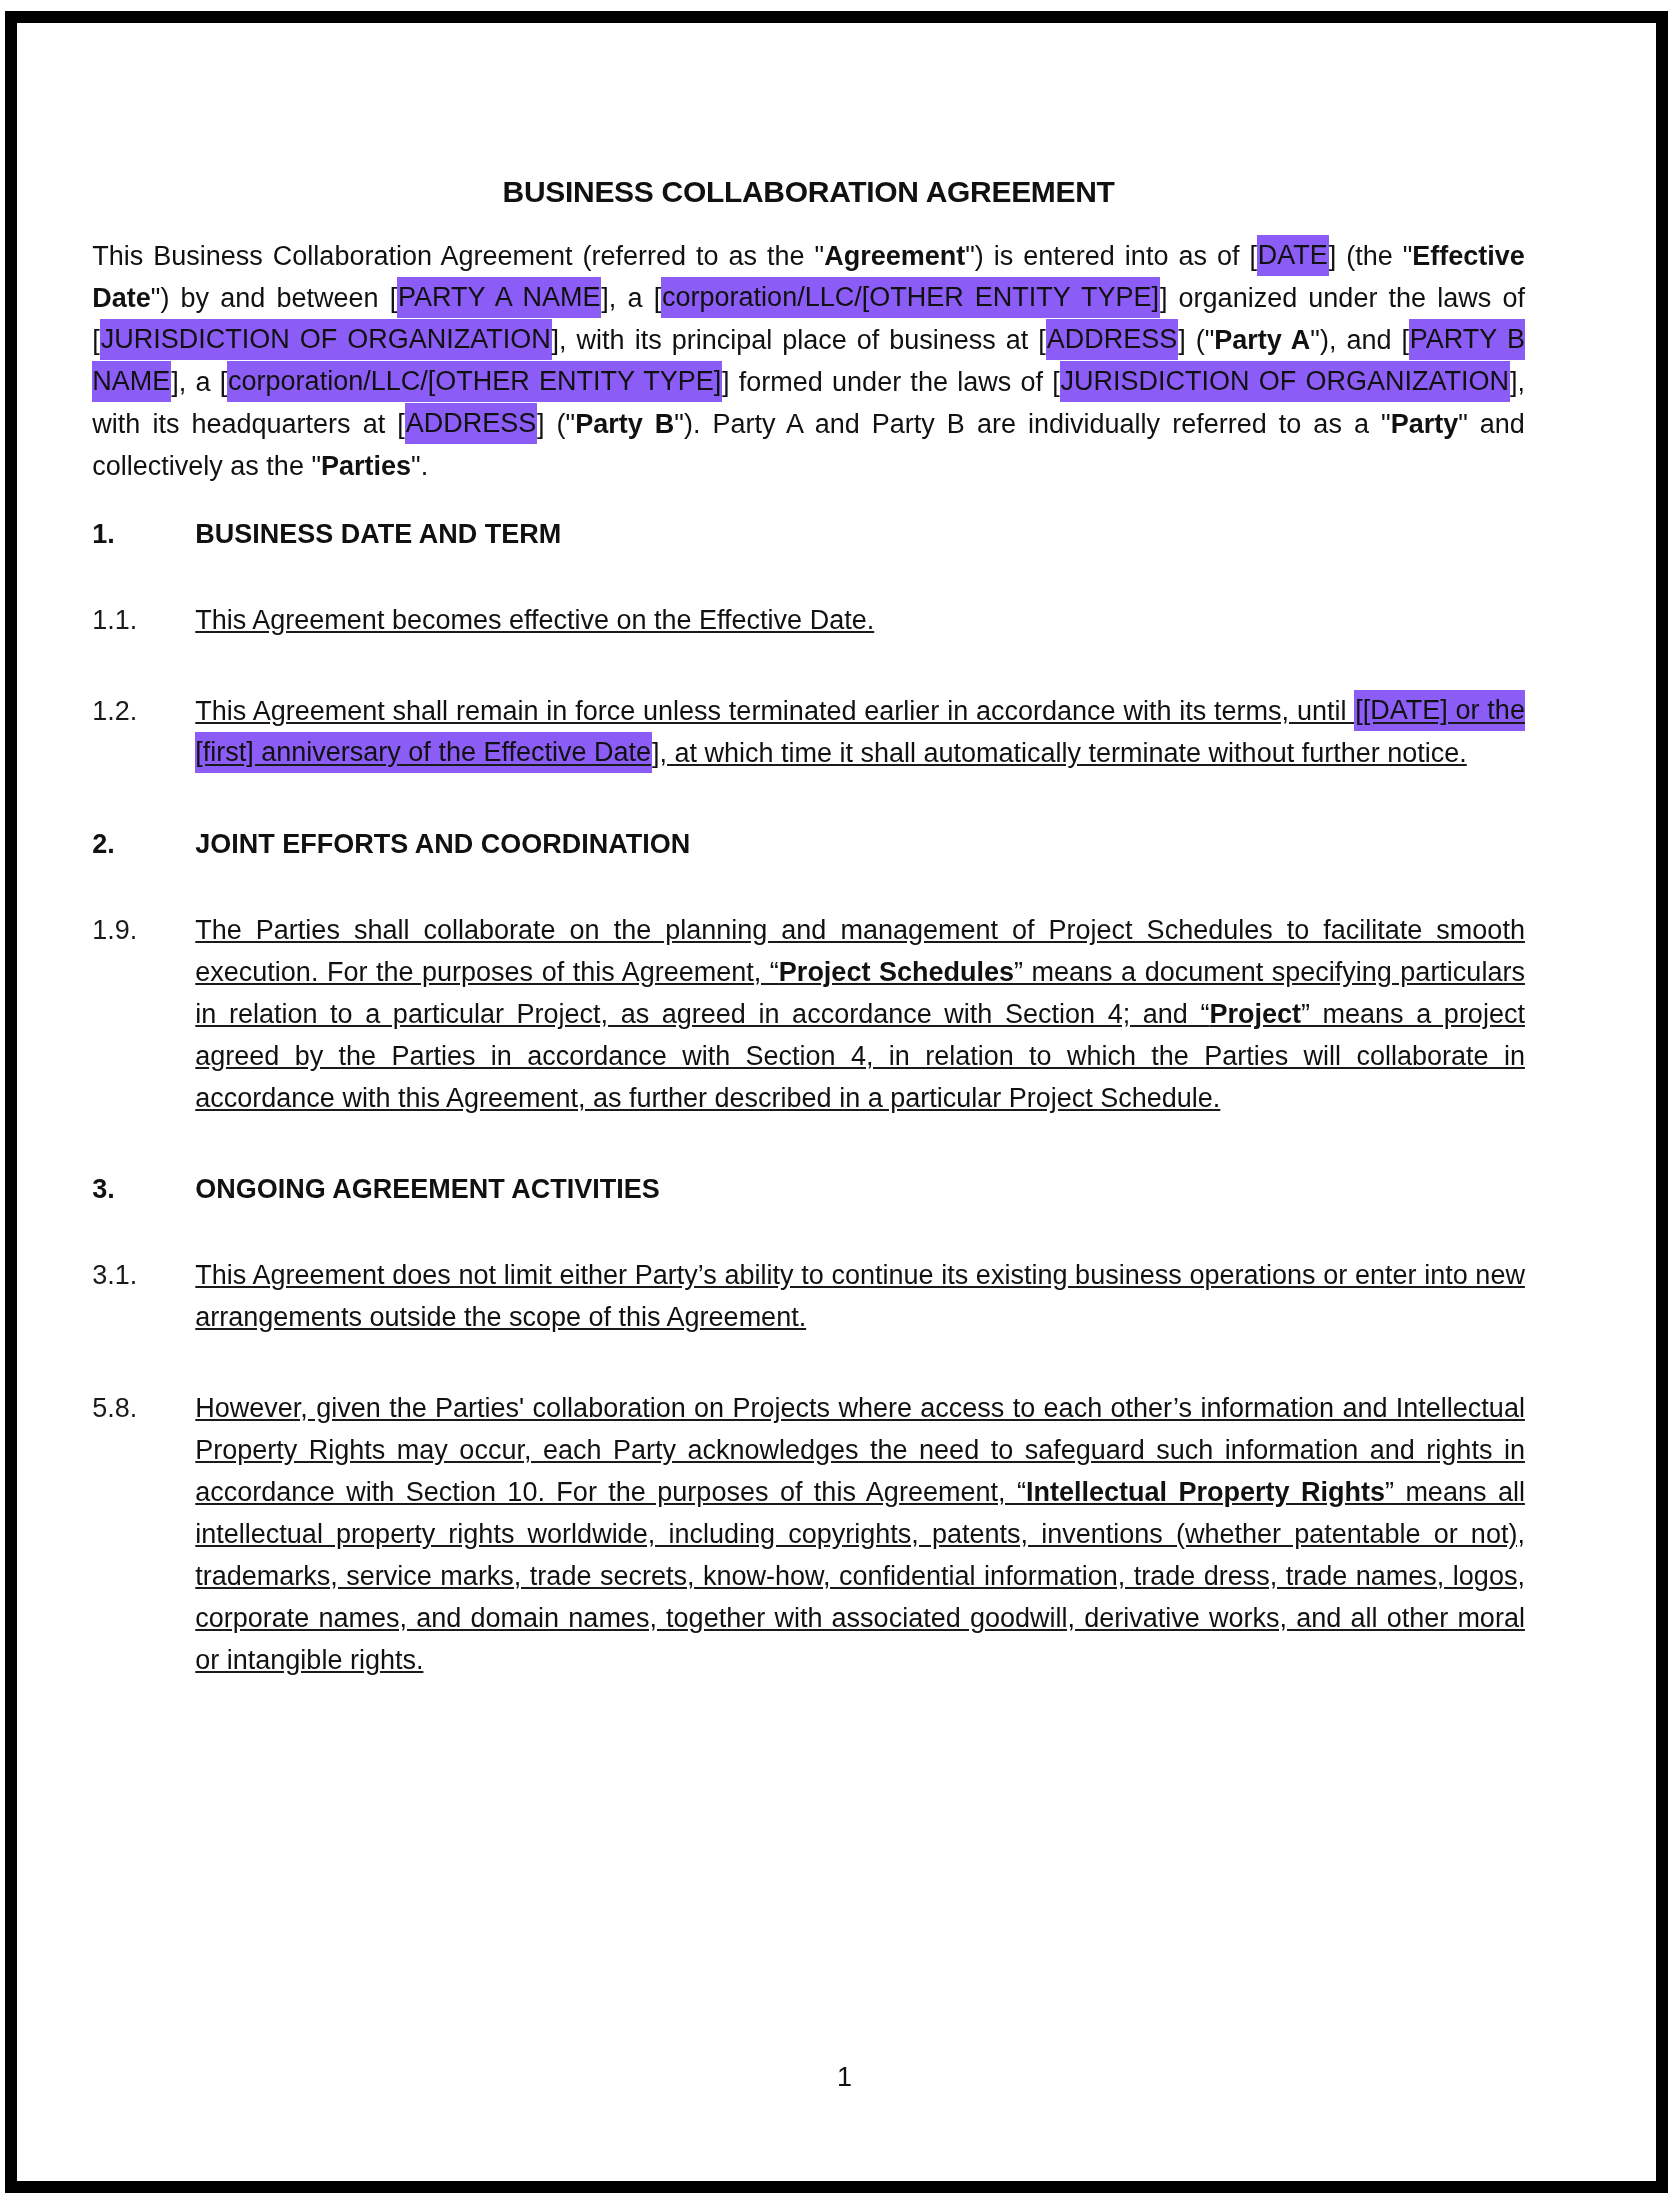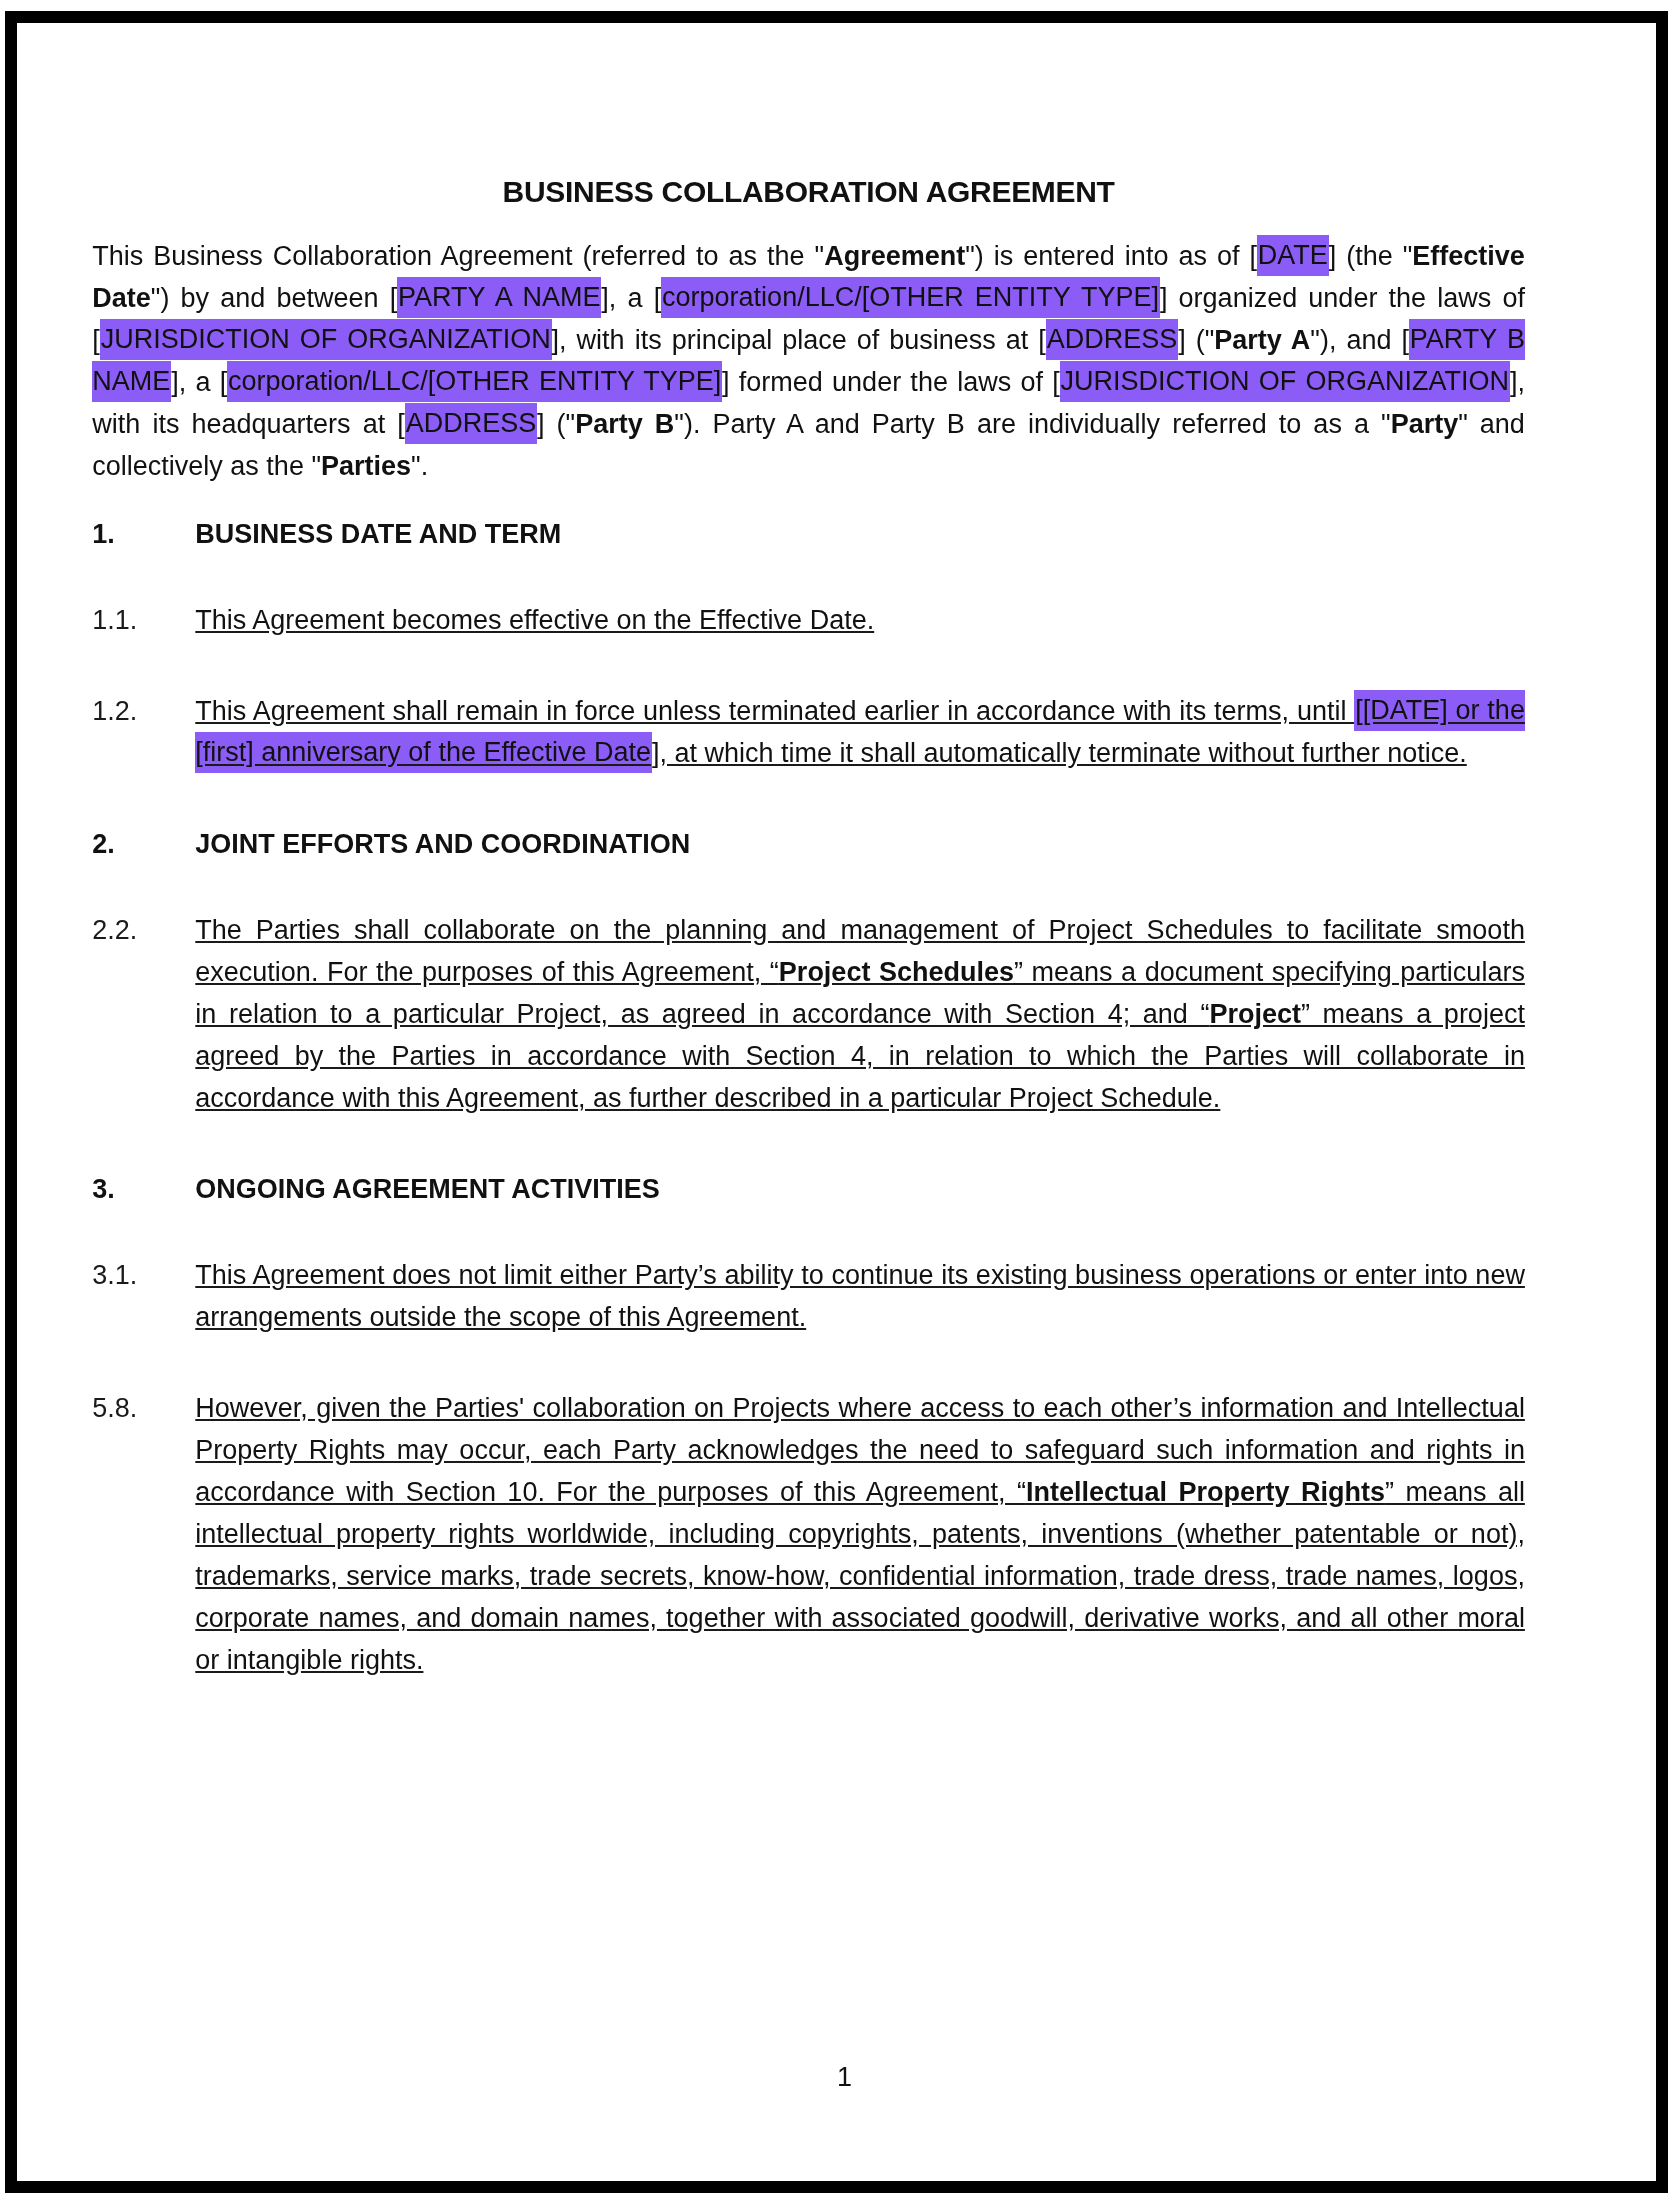--- a/index.html
+++ b/index.html
@@ -117,21 +117,21 @@
         <p class="itext"><span>This Agreement shall remain in force unless terminated earlier in accordance with its terms, until </span><mark>[[DATE] or the [first] anniversary of the Effective Date</mark><span>], at which time it shall automatically terminate without further notice.</span></p>
       </div>
     </div>
 
     <div class="sec">
       <div class="heading">
         <span class="num">2.</span>
         <span>JOINT EFFORTS AND COORDINATION</span>
       </div>
       <div class="item">
-        <span class="num">2.2.</span>
+        <span class="num">1.9.</span>
         <p class="itext"><span>The Parties shall collaborate on the planning and management of Project Schedules to facilitate smooth execution. For the purposes of this Agreement, “</span><span class="b">Project Schedules</span><span>” means a document specifying particulars in relation to a particular Project, as agreed in accordance with Section 4; and “</span><span class="b">Project</span><span>” means a project agreed by the Parties in accordance with Section 4, in relation to which the Parties will collaborate in accordance with this Agreement, as further described in a particular Project Schedule.</span></p>
       </div>
     </div>
 
     <div class="sec">
       <div class="heading">
         <span class="num">3.</span>
         <span>ONGOING AGREEMENT ACTIVITIES</span>
       </div>
       <div class="item">

